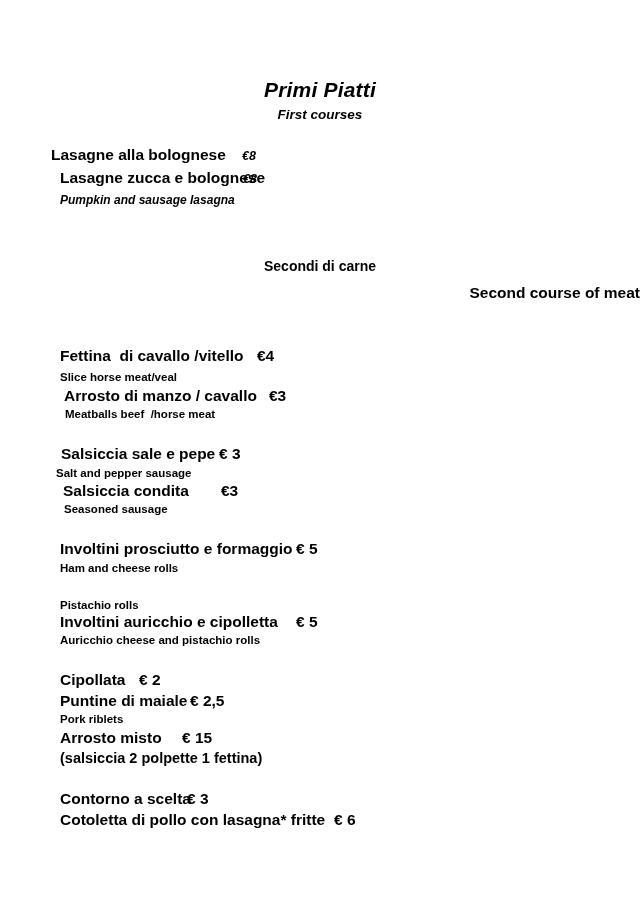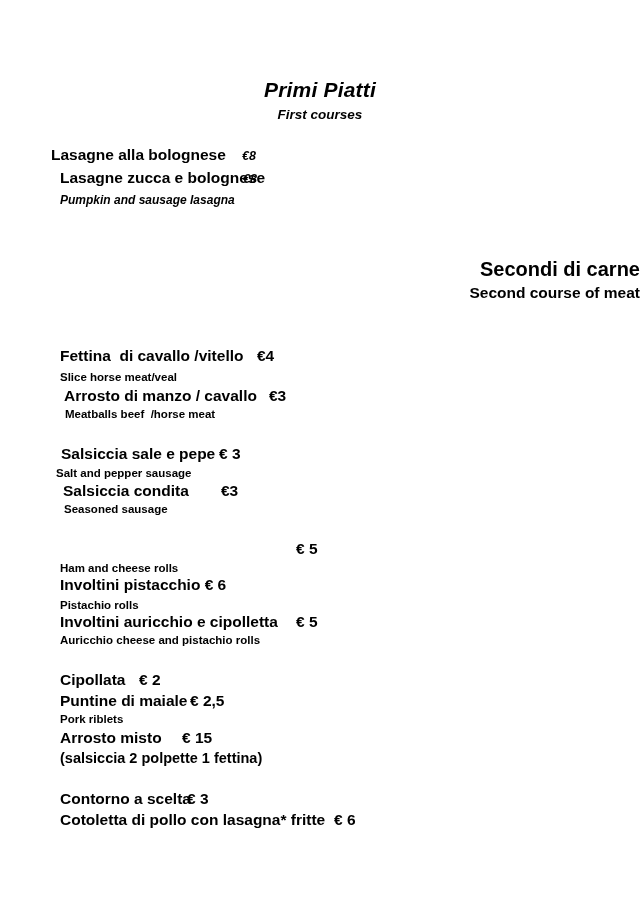--- a/index.html
+++ b/index.html
@@ -39,22 +39,22 @@
     top: 107px;
     text-align: center;
     font-size: 13.5px;
     font-weight: bold;
     font-style: italic;
   }
   .sec-title-secondi {
     position: absolute;
     left: 0; right: 0;
     top: 258px;
-    text-align: right;
-    font-size: 20px;
+    text-align: center;
+    font-size: 14px;
     font-weight: bold;
   }
   .sec-sub-secondi {
     position: absolute;
     left: 0; right: 0;
     top: 284px;
     text-align: right;
     font-size: 15.5px;
     font-weight: bold;
   }
@@ -119,24 +119,24 @@
   <div class="line desc" style="left:65px; top:408px;">Meatballs beef  /horse meat</div>
 
   <div class="line item" style="left:61px; top:445px;">Salsiccia sale e pepe</div>
   <div class="line item price" style="left:219px; top:445px;">€ 3</div>
   <div class="line desc" style="left:56px; top:467px;">Salt and pepper sausage</div>
 
   <div class="line item" style="left:63px; top:482px;">Salsiccia condita</div>
   <div class="line item price" style="left:221px; top:482px;">€3</div>
   <div class="line desc" style="left:64px; top:503px;">Seasoned sausage</div>
 
+  <div class="line item" style="left:60px; top:540px;">Involtini prosciutto e formaggio</div>
   <div class="line item price" style="left:296px; top:540px;">€ 5</div>
   <div class="line desc" style="left:60px; top:562px;">Ham and cheese rolls</div>
 
-  <div class="line item" style="left:60px; top:576px;">Involtini pistacchio € 6</div>
   <div class="line desc" style="left:60px; top:599px;">Pistachio rolls</div>
 
   <div class="line item" style="left:60px; top:613px;">Involtini auricchio e cipolletta</div>
   <div class="line item price" style="left:296px; top:613px;">€ 5</div>
   <div class="line desc" style="left:60px; top:634px;">Auricchio cheese and pistachio rolls</div>
 
   <div class="line item" style="left:60px; top:671px;">Cipollata</div>
   <div class="line item price" style="left:139px; top:671px;">€ 2</div>
 
   <div class="line item" style="left:60px; top:692px;">Puntine di maiale</div>

